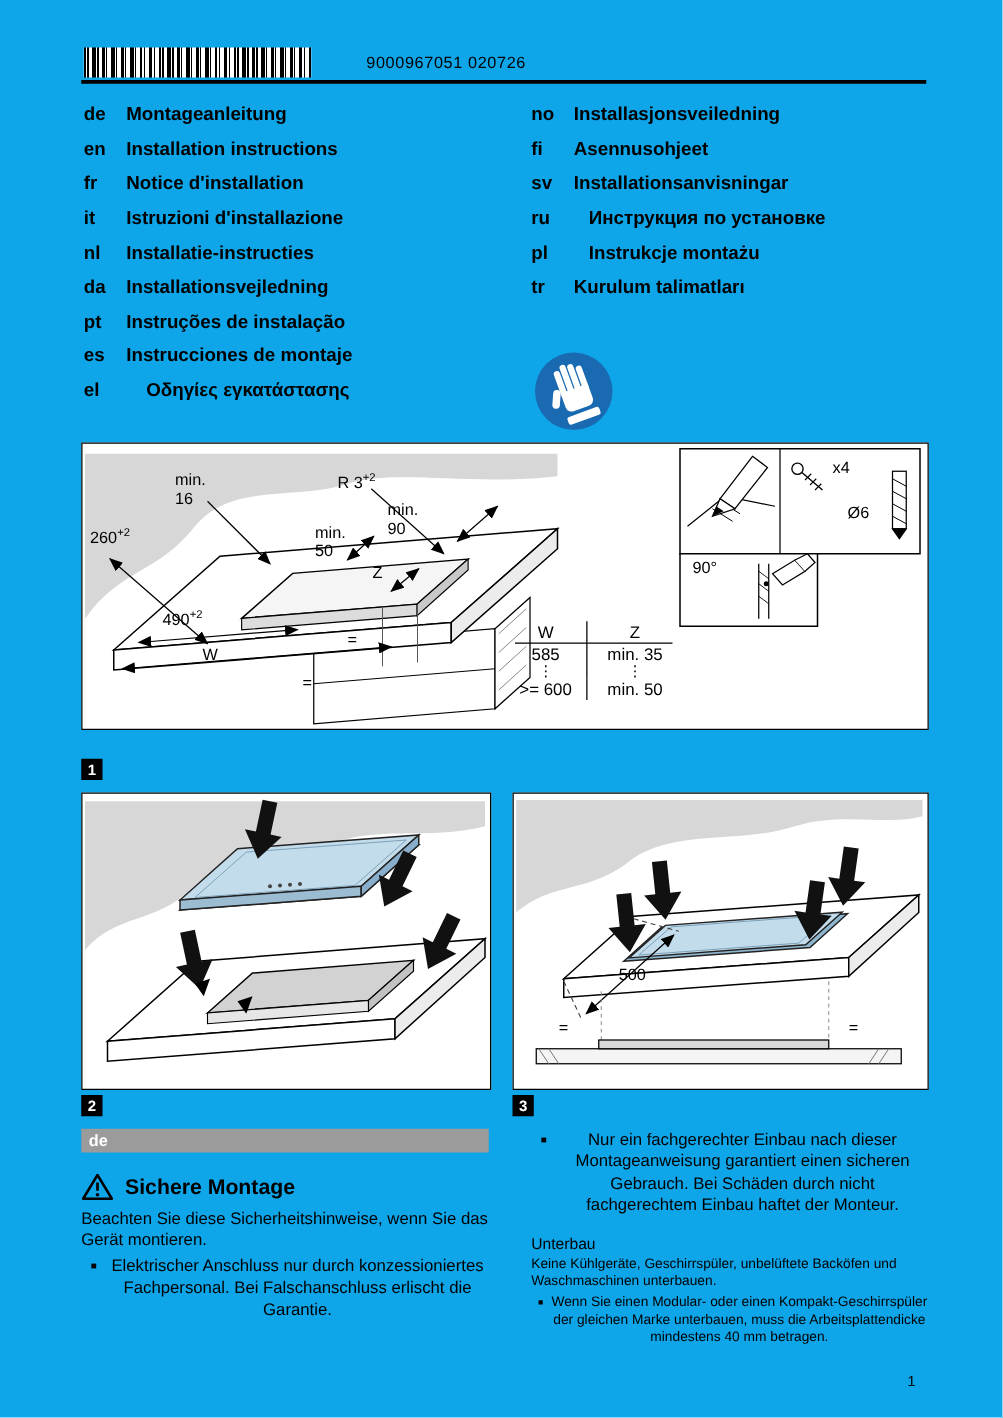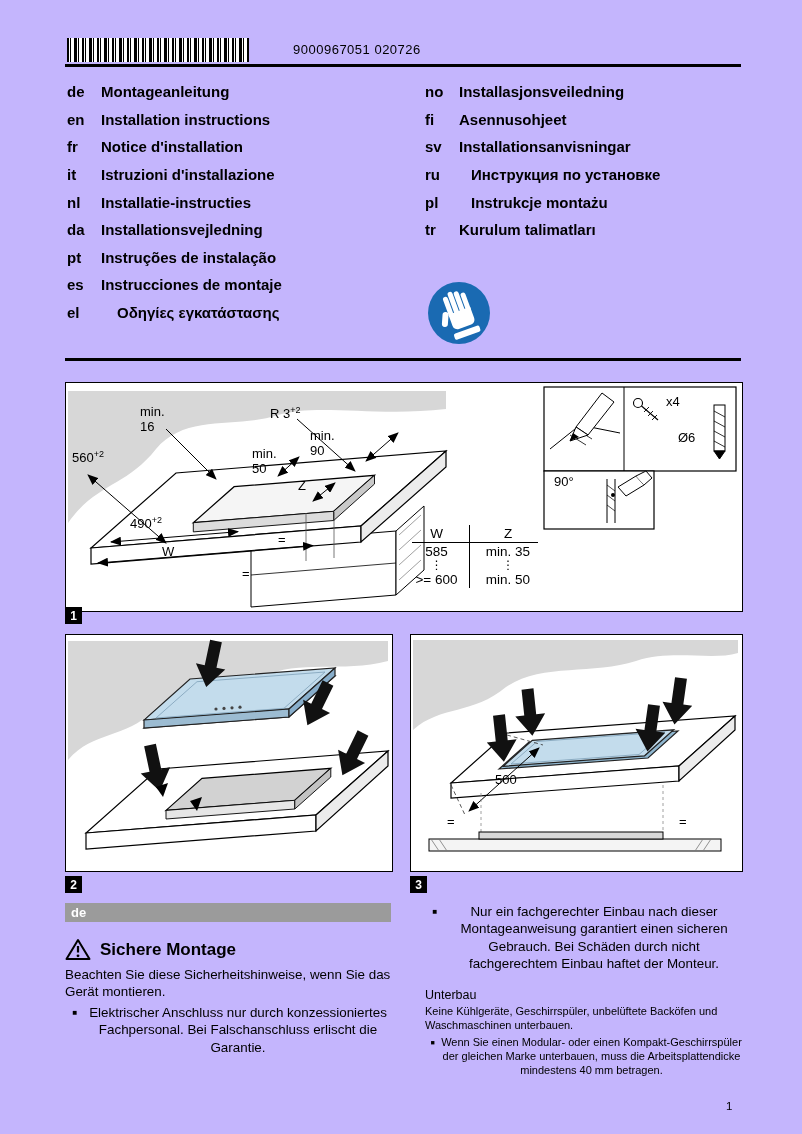--- a/index.html
+++ b/index.html
@@ -1,16 +1,16 @@
 <!DOCTYPE html>
 <html><head>
 <meta charset="utf-8">
 <style>
   html,body{margin:0;padding:0;background:#fff;}
-  .page{position:relative;width:802px;height:1134px;background:#c4b5fd;overflow:hidden;
+  .page{position:relative;width:802px;height:1134px;background:#0ea5e9;overflow:hidden;
         font-family:"Liberation Sans",sans-serif;color:#000;}
   .abs{position:absolute;}
   .rule{position:absolute;left:65px;width:676px;height:2.5px;background:#000;}
   .barcode{position:absolute;left:67px;top:38px;width:182px;height:24px;
     background:repeating-linear-gradient(90deg,#000 0 2px,#fff 2px 3px,#000 3px 4px,#fff 4px 7px,#000 7px 10px,#fff 10px 11px,#000 11px 12px,#fff 12px 15px);}
   .barcode-num{position:absolute;left:293px;top:42px;font-size:13px;letter-spacing:.5px;}
   .lang-col{position:absolute;top:78px;}
   .lang-row{display:flex;height:27.6px;align-items:center;font-weight:bold;font-size:15px;}
   .lang-code{width:34px;flex:0 0 34px;}
   .fig{position:absolute;border:1.3px solid #000;background:#fff;}
@@ -118,21 +118,21 @@
       <rect x="33.5" y="10.5" width="5" height="23.5" rx="2.5"></rect>
       <rect x="39.5" y="14" width="5" height="20" rx="2.5"></rect>
       <rect x="14" y="26" width="6" height="15" rx="3" transform="rotate(24 17 33)"></rect>
       <path d="M21.5,30 L44.5,30 L44.5,42 a5,5 0 0 1 -5,5 L26.5,47 a5,5 0 0 1 -5,-5 Z"></path>
       <rect x="19.5" y="50" width="27" height="6.5" rx="2"></rect>
     </g>
   </svg>
 
   <div class="rule" style="top:358px"></div>
 
-  <div class="fig" style="left:65px;top:382px;width:676px;height:228px">
+  <div class="fig" style="left:65px;top:354px;width:676px;height:228px">
     <svg width="674" height="226" viewBox="0 0 674 226">
       <defs>
         <marker id="ah1" markerWidth="11" markerHeight="9" refX="10" refY="4.5" orient="auto-start-reverse" markerUnits="userSpaceOnUse">
           <path d="M0,0 L11,4.5 L0,9 Z" fill="#000"></path>
         </marker>
       </defs>
       <path d="M2,140 C30,100 60,104 90,66 C120,30 170,46 212,32 C250,20 310,34 380,26 L380,8 L2,8 Z" fill="#d7d7d7"></path>
       <g stroke="#000" stroke-width="1" fill="#fff">
         <path d="M185,160 L330,148 L330,212 L185,224 Z"></path>
         <path d="M330,148 L358,123 L358,187 L330,212 Z"></path>
@@ -187,21 +187,21 @@
         <path d="M570,93 L580,88 L586,95 L578,102" fill="#fff"></path>
         <circle cx="547" cy="112" r="2" fill="#000" stroke="none"></circle>
       </g>
     </svg>
 
     <span class="dim" style="left:74px;top:22px">min.
 16</span>
     <span class="dim" style="left:204px;top:24px"><span>R 3</span><sup>+2</sup></span>
     <span class="dim" style="left:244px;top:46px">min.
 90</span>
-    <span class="dim" style="left:6px;top:68px"><span>560</span><sup>+2</sup></span>
+    <span class="dim" style="left:6px;top:68px"><span>260</span><sup>+2</sup></span>
     <span class="dim" style="left:186px;top:64px">min.
 50</span>
     <span class="dim" style="left:232px;top:96px">Z</span>
     <span class="dim" style="left:64px;top:134px"><span>490</span><sup>+2</sup></span>
     <span class="dim" style="left:96px;top:162px">W</span>
     <span class="dim" style="left:212px;top:150px">=</span>
     <span class="dim" style="left:176px;top:184px">=</span>
     <span class="dim" style="left:600px;top:12px">x4</span>
     <span class="dim" style="left:612px;top:48px">Ø6</span>
     <span class="dim" style="left:488px;top:92px">90°</span>

